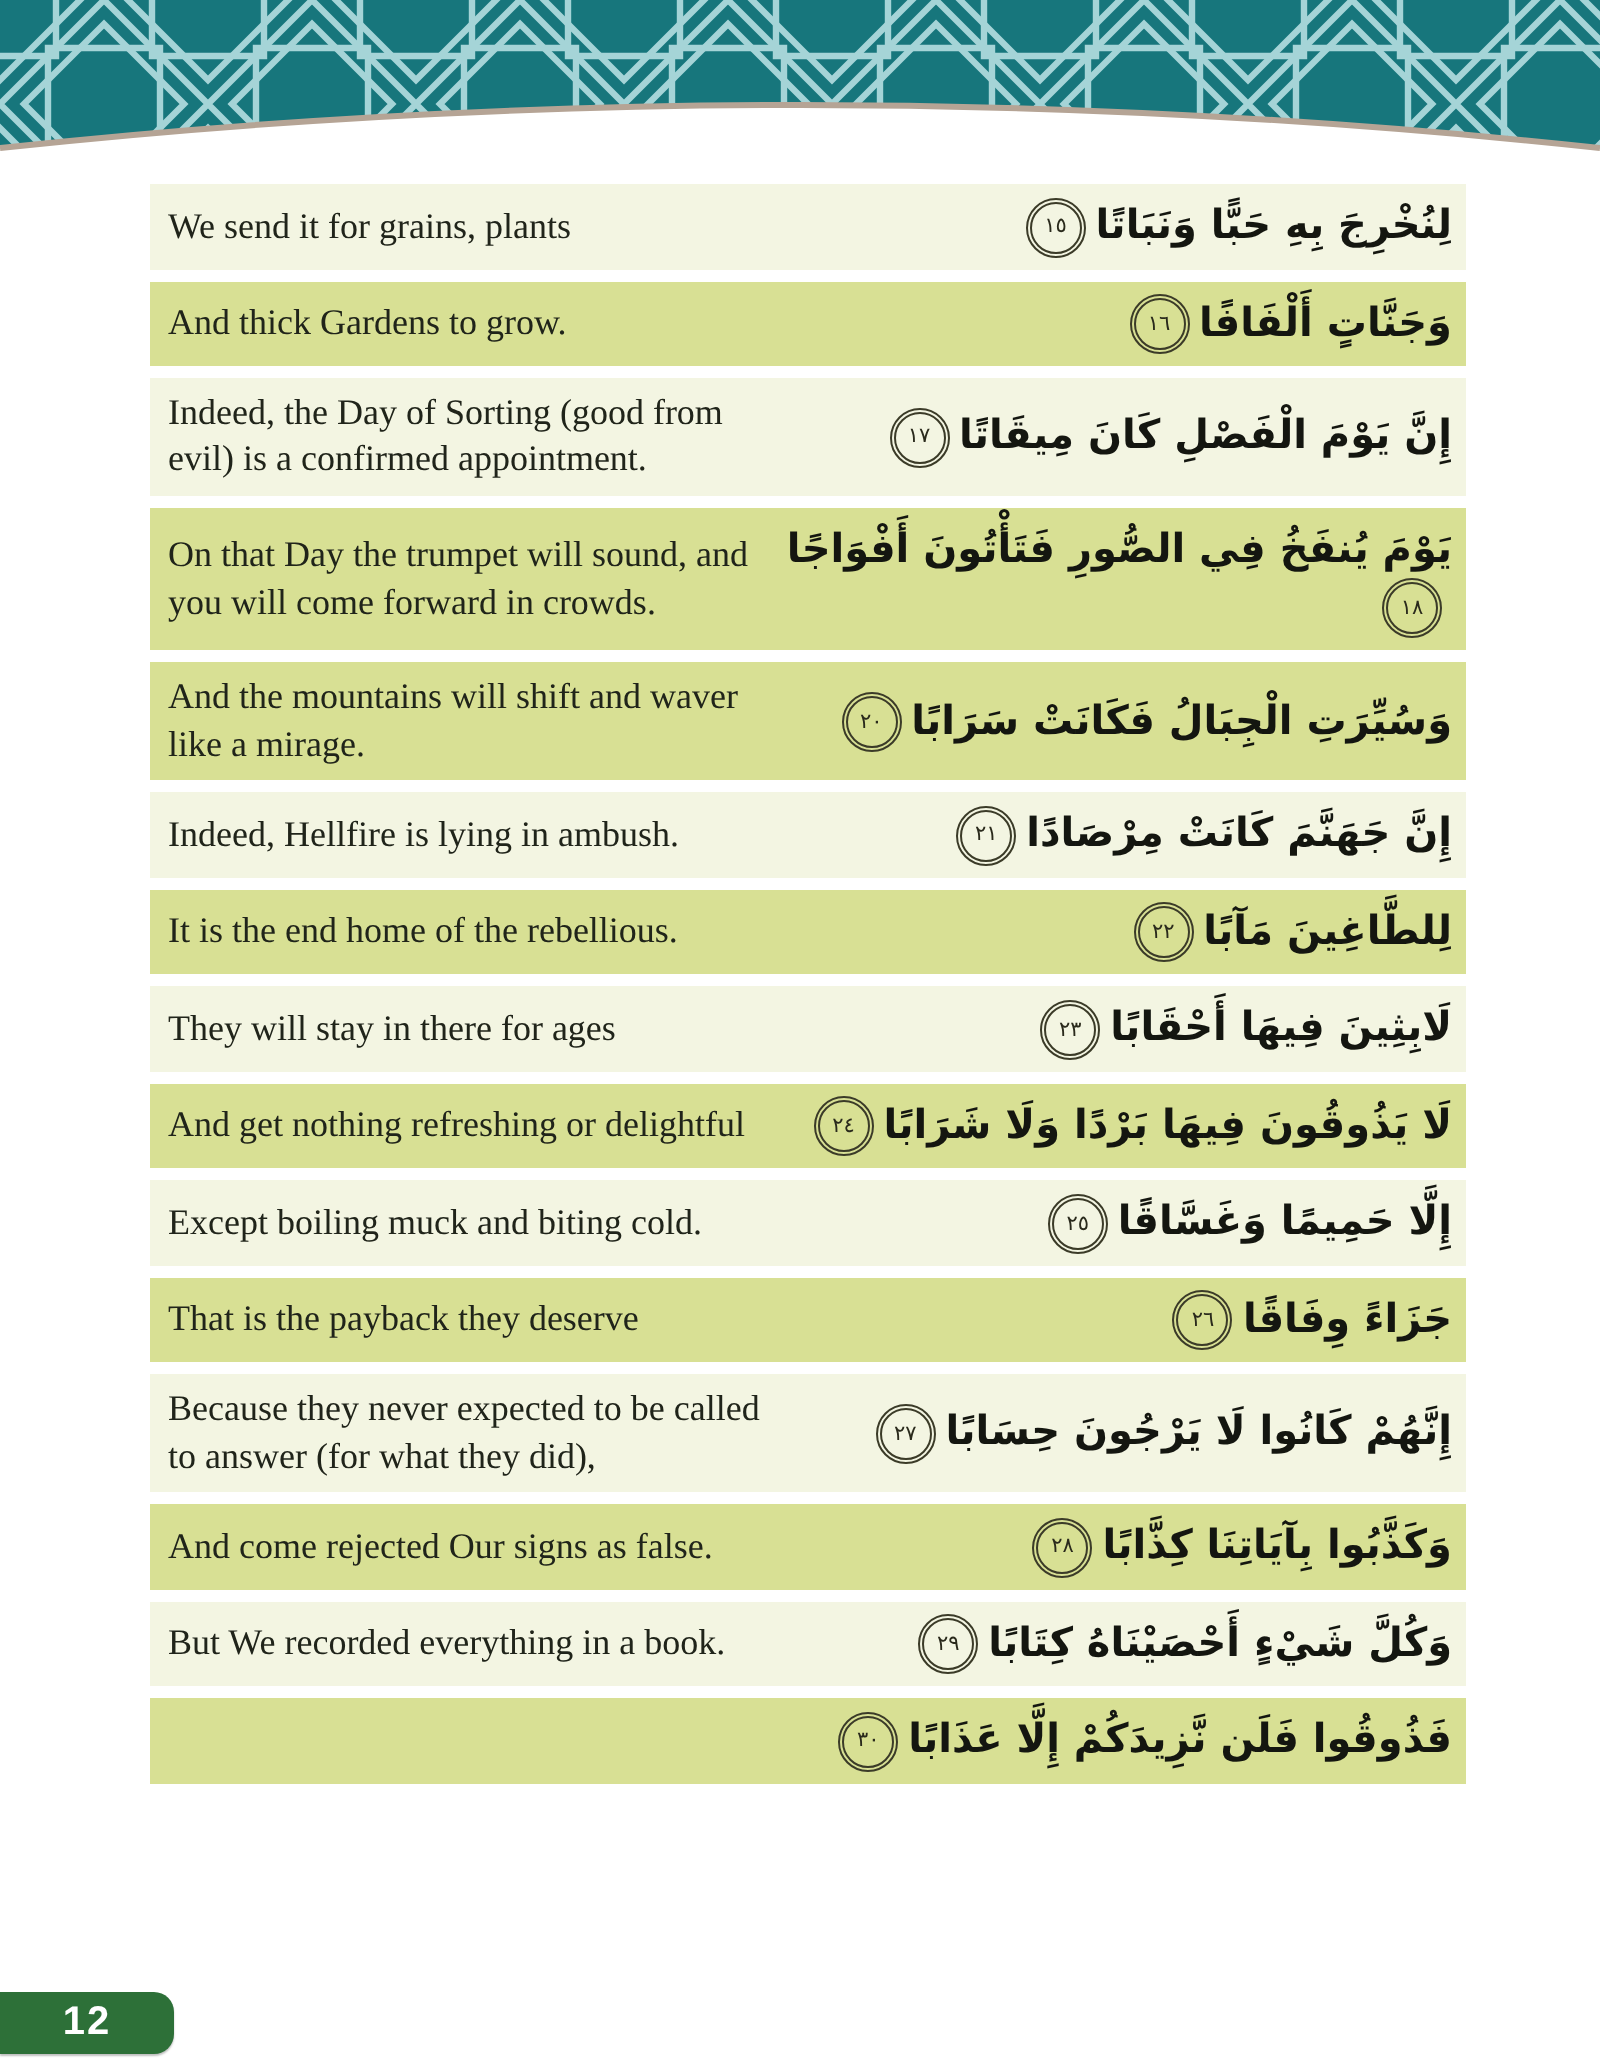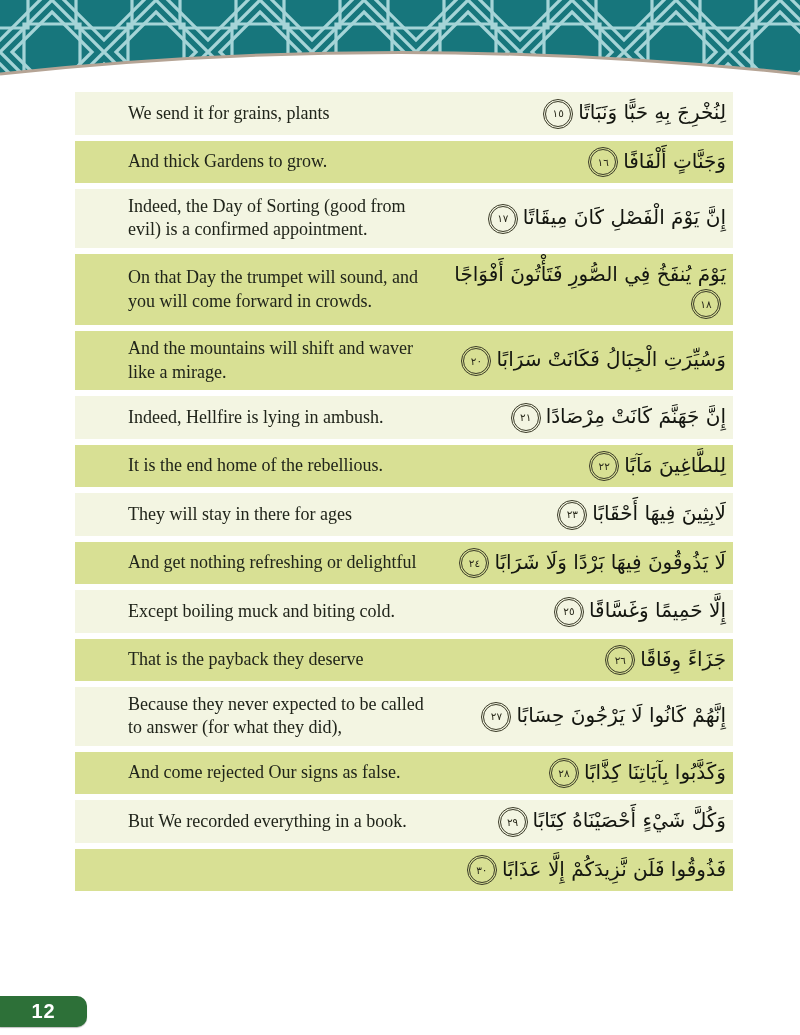--- a/index.html
+++ b/index.html
@@ -25,29 +25,28 @@
   .row{
     display:flex;align-items:center;justify-content:space-between;
     padding:6px 5px 6px 9px;min-height:30px;
     color:var(--text,#20241a);
   }
   .row.light{background:var(--row-light,#f3f5e2);}
   .row.dark{background:var(--row-dark,#d8e094);}
   .eng{
     flex:0 0 308px;font-size:18px;line-height:1.3;
     font-family:"Liberation Serif", serif;
-    margin-left:44px;
   }
   .ar{
     flex:1;direction:rtl;text-align:right;
     font-family:"DejaVu Sans", sans-serif;
     font-size:20px;line-height:1.45;color:#141610;
     display:block;padding-inline-start:2px;
   }
-  .ar-text{letter-spacing:0;}
+  .ar-text{letter-spacing:0;font-weight:bold;}
   .marker{
     display:inline-flex;align-items:center;justify-content:center;
     width:24px;height:24px;border:3px double #3b3b28;border-radius:50%;
     margin-inline-start:5px;vertical-align:middle;flex:none;
     background:transparent;
   }
   .num{
     font-family:"DejaVu Sans", sans-serif;font-size:10.5px;line-height:1;
     color:#2a2a1c;direction:rtl;
   }

